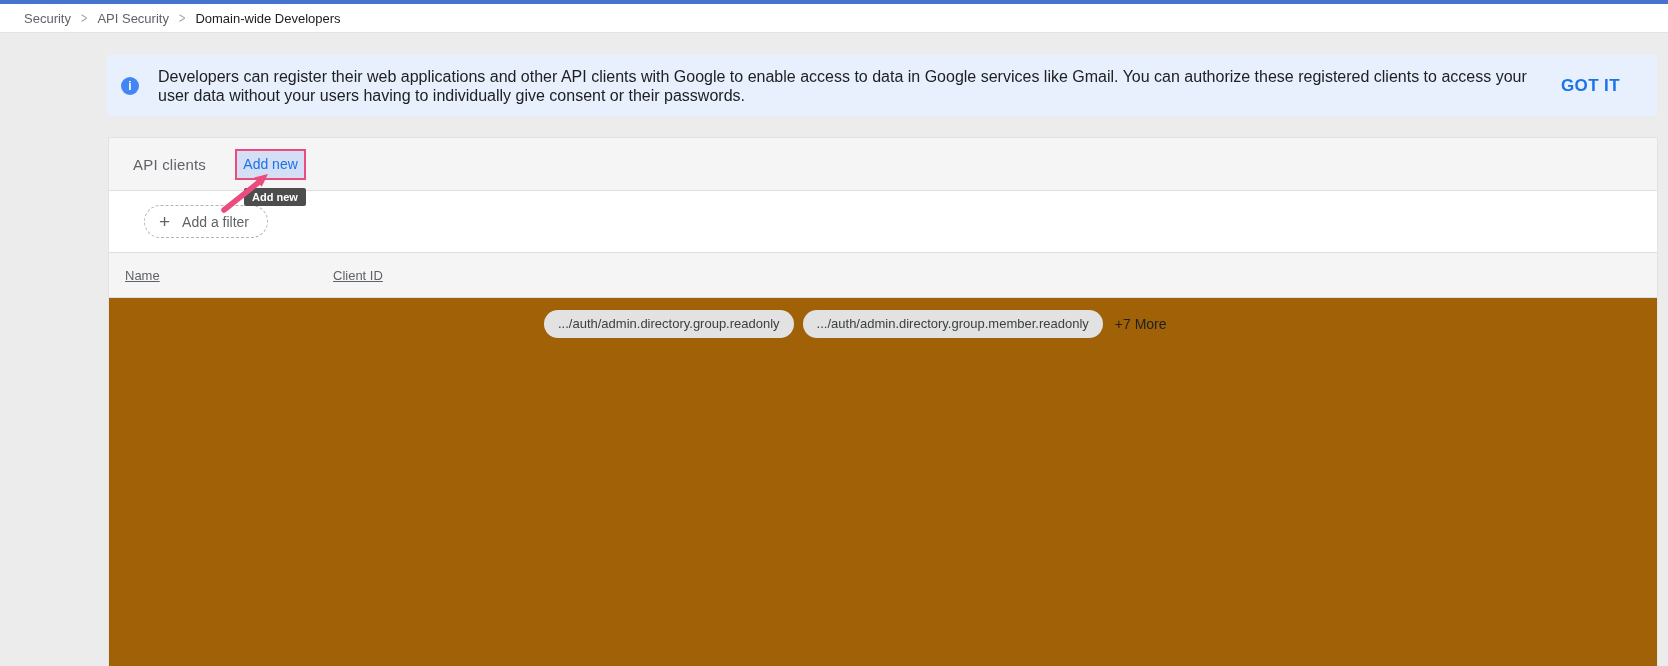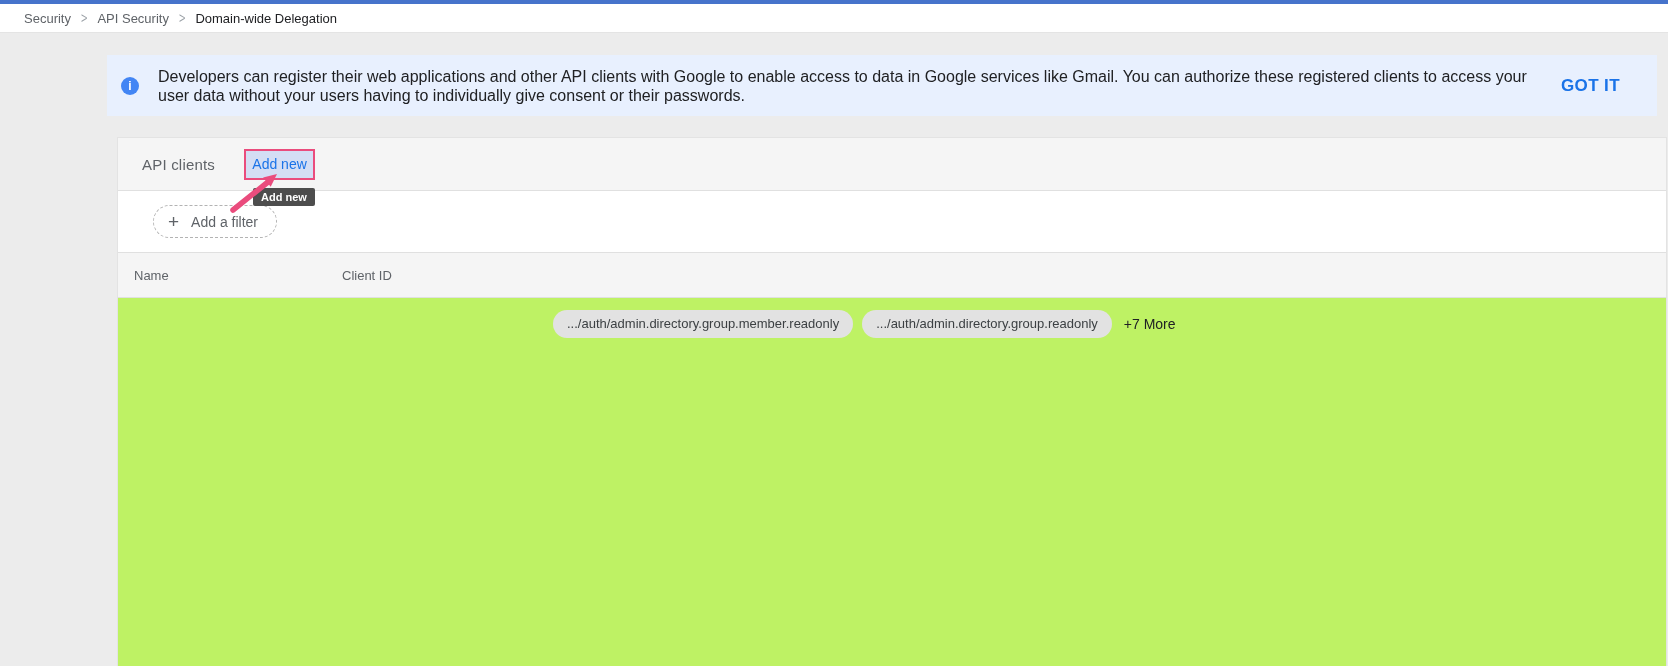--- a/index.html
+++ b/index.html
@@ -38,22 +38,22 @@
   }
   .banner-text { flex:1; font-size:16px; line-height:19px; color:#202124; max-width:1372px; }
   .gotit {
     margin-left:auto; padding:4px 2px; color:#1a73e8; font-weight:bold;
     font-size:17px; letter-spacing:0.4px; cursor:pointer; white-space:nowrap;
     background:none; border:none; font-family:inherit;
   }
 
   
   .card {
-    position:absolute; left:117px; top:137px; width:1550px; height:529px;
-    background:#bef264; border:1px solid #e3e3e3; border-bottom:none;
+    position:absolute; left:108px; top:137px; width:1550px; height:529px;
+    background:#a16207; border:1px solid #e3e3e3; border-bottom:none;
   }
   .card-header {
     position:relative; height:53px; background:#f5f5f5;
     border-bottom:1px solid #e0e0e0;
     display:flex; align-items:center; padding-left:24px;
   }
   .card-title { font-size:15px; font-weight:500; color:#5f6368; letter-spacing:0.2px; }
 
   .add-new-wrap { position:relative; margin-left:29px; }
   .add-new-btn {
@@ -72,21 +72,21 @@
   .filter-pill {
     display:inline-flex; align-items:center; gap:12px; height:33px;
     padding:0 18px 0 14px; border:1px dashed #b3b3b3; border-radius:17px;
     background:none; color:#5f6368; font-size:14px; cursor:pointer; font-family:inherit;
   }
   .filter-plus { font-size:19px; line-height:1; color:#5f6368; font-weight:400; }
 
   .table-header {
     height:46px; background:#f5f5f5;
     border-top:1px solid #e0e0e0; border-bottom:1px solid #e0e0e0;
-    display:flex; align-items:center; font-size:13px; color:#5f6368;
+    display:flex; align-items:center; font-size:13px; color:#5f6368;text-decoration:underline;
   }
   .col-name   { width:196px; padding-left:16px; }
   .col-client { width:211px;margin-left:28px; }
   .col-scopes { flex:1; }
 
   .data-row { height:52px; display:flex; align-items:center; cursor:pointer; }
   .redacted {
     height:15px; border-radius:2px; filter:blur(2.5px);
     background-image:repeating-linear-gradient(90deg,
       #a8a8a8 0 10px, #c9c9c9 10px 18px, #b4b4b4 18px 30px,
@@ -105,21 +105,21 @@
 </head>
 <body>
 
 <div class="top-bar"></div>
 
 <nav class="crumb-bar">
   <span class="crumb">Security</span>
   <span class="crumb-sep">&gt;</span>
   <span class="crumb">API Security</span>
   <span class="crumb-sep">&gt;</span>
-  <span class="crumb-current">Domain-wide Delegation</span>
+  <span class="crumb-current">Domain-wide Developers</span>
 </nav>
 
 <section class="banner">
   <span class="info-icon">i</span>
   <p class="banner-text">Developers can register their web applications and other API clients with Google to enable access to data in Google services like Gmail. You can authorize these registered clients to access your user data without your users having to individually give consent or their passwords.</p>
   <button class="gotit">GOT IT</button>
 </section>
 
 <section class="card">
 
@@ -150,19 +150,19 @@
   </div>
 
   <div class="data-row">
     <span class="col-name">
       <span class="redacted redact-name"></span>
     </span>
     <span class="col-client">
       <span class="redacted redact-client"></span>
     </span>
     <span class="col-scopes scope-chips">
+      <span class="chip">.../auth/admin.directory.group.readonly</span>
       <span class="chip">.../auth/admin.directory.group.member.readonly</span>
-      <span class="chip">.../auth/admin.directory.group.readonly</span>
       <button class="more">+7 More</button>
     </span>
   </div>
 
 </section>
 
 </body></html>

